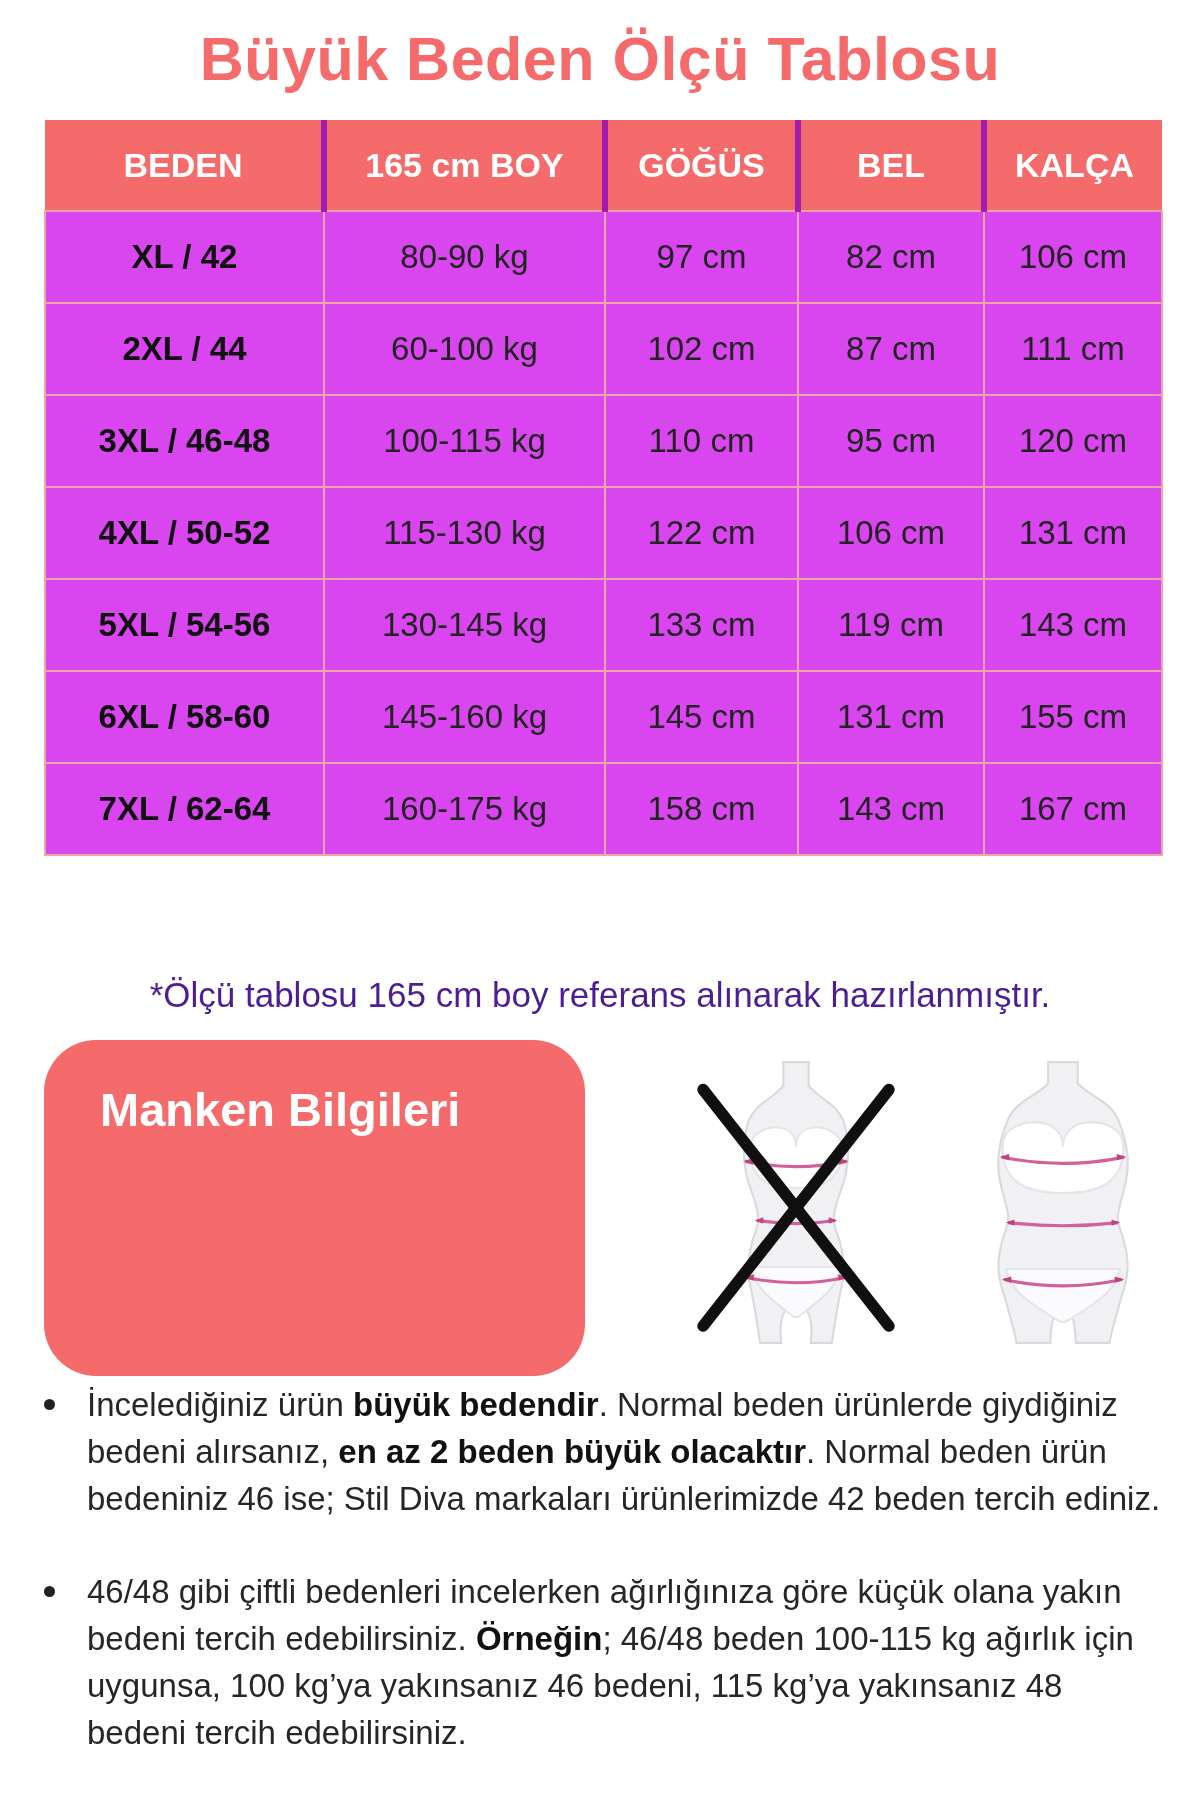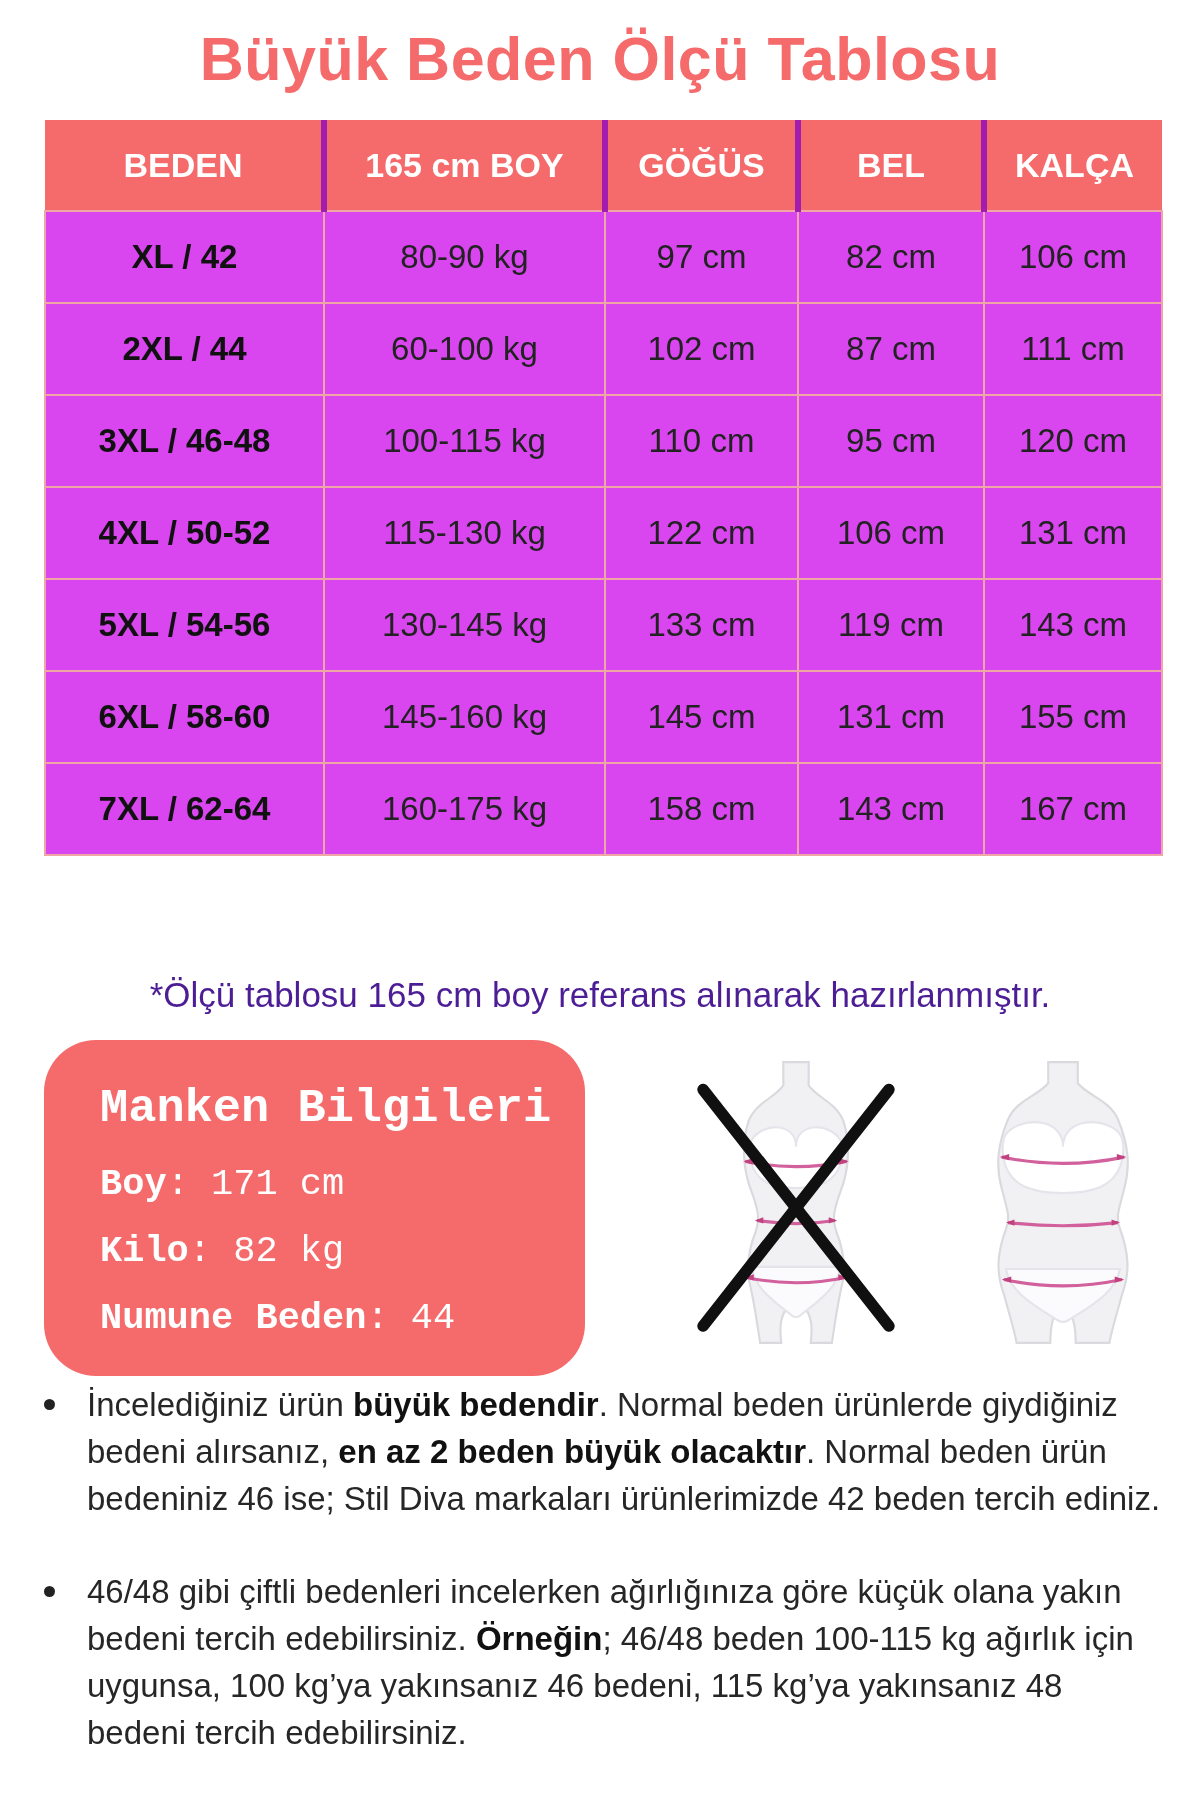--- a/index.html
+++ b/index.html
@@ -28,21 +28,21 @@
     height:88px;border:2px solid #F0A6A6;
   }
   .size-table td.size-col{font-weight:bold;color:#111111;}
   .note{
     position:absolute;top:975px;left:0;width:100%;text-align:center;
     font-size:35px;color:#4c1d95;
   }
   .model-box{
     position:absolute;left:44px;top:1040px;width:541px;height:336px;
     background:#F56A6A;border-radius:52px;color:#ffffff;
-    padding:42px 20px 4px 56px;box-sizing:border-box;font-family:Liberation Mono, monospace;
+    padding:42px 20px 4px 56px;box-sizing:border-box;
   }
   .model-title{font-size:47px;font-weight:bold;margin:0 0 28px 0;}
   .model-line{font-size:37px;margin:0 0 25px 0;}
   .model-line b{font-weight:bold;}
   .figures{position:absolute;left:690px;top:1060px;display:flex;gap:55px;}
   .bullets{
     position:absolute;left:40px;top:1381px;width:1130px;
     margin:0;padding:0;list-style:none;
   }
   .bullets li{
@@ -129,25 +129,20 @@
           <td>143 cm</td>
           <td>167 cm</td>
         </tr>
       </tbody>
   </table>
 
   <div class="note">*Ölçü tablosu 165 cm boy referans alınarak hazırlanmıştır.</div>
 
   <div class="model-box">
     <p class="model-title">Manken Bilgileri</p>
-    <div>
-        <p class="model-line"><b>Boy</b><span>: 171 cm</span></p>
-        <p class="model-line"><b>Kilo</b><span>: 82 kg</span></p>
-        <p class="model-line"><b>Numune Beden</b><span>: 44</span></p>
-      </div>
   </div>
 
   <div class="figures">
 
     <svg width="212" height="285" viewBox="0 0 200 270">
       <path d="M88,2 L88,24 C80,36 62,40 55,58 C48,80 50,105 58,125 C64,142 66,150 62,162
                C54,182 52,200 58,220 C62,240 64,255 66,268 L86,268 C84,250 86,242 92,234
                L100,228 L108,234 C114,242 116,250 114,268 L134,268 C136,255 138,240 142,220
                C148,200 146,182 138,162 C134,150 136,142 142,125 C150,105 152,80 145,58
                C138,40 120,36 112,24 L112,2 Z" fill="#F1F1F4" stroke="#D9D9DE" stroke-width="2"></path>

